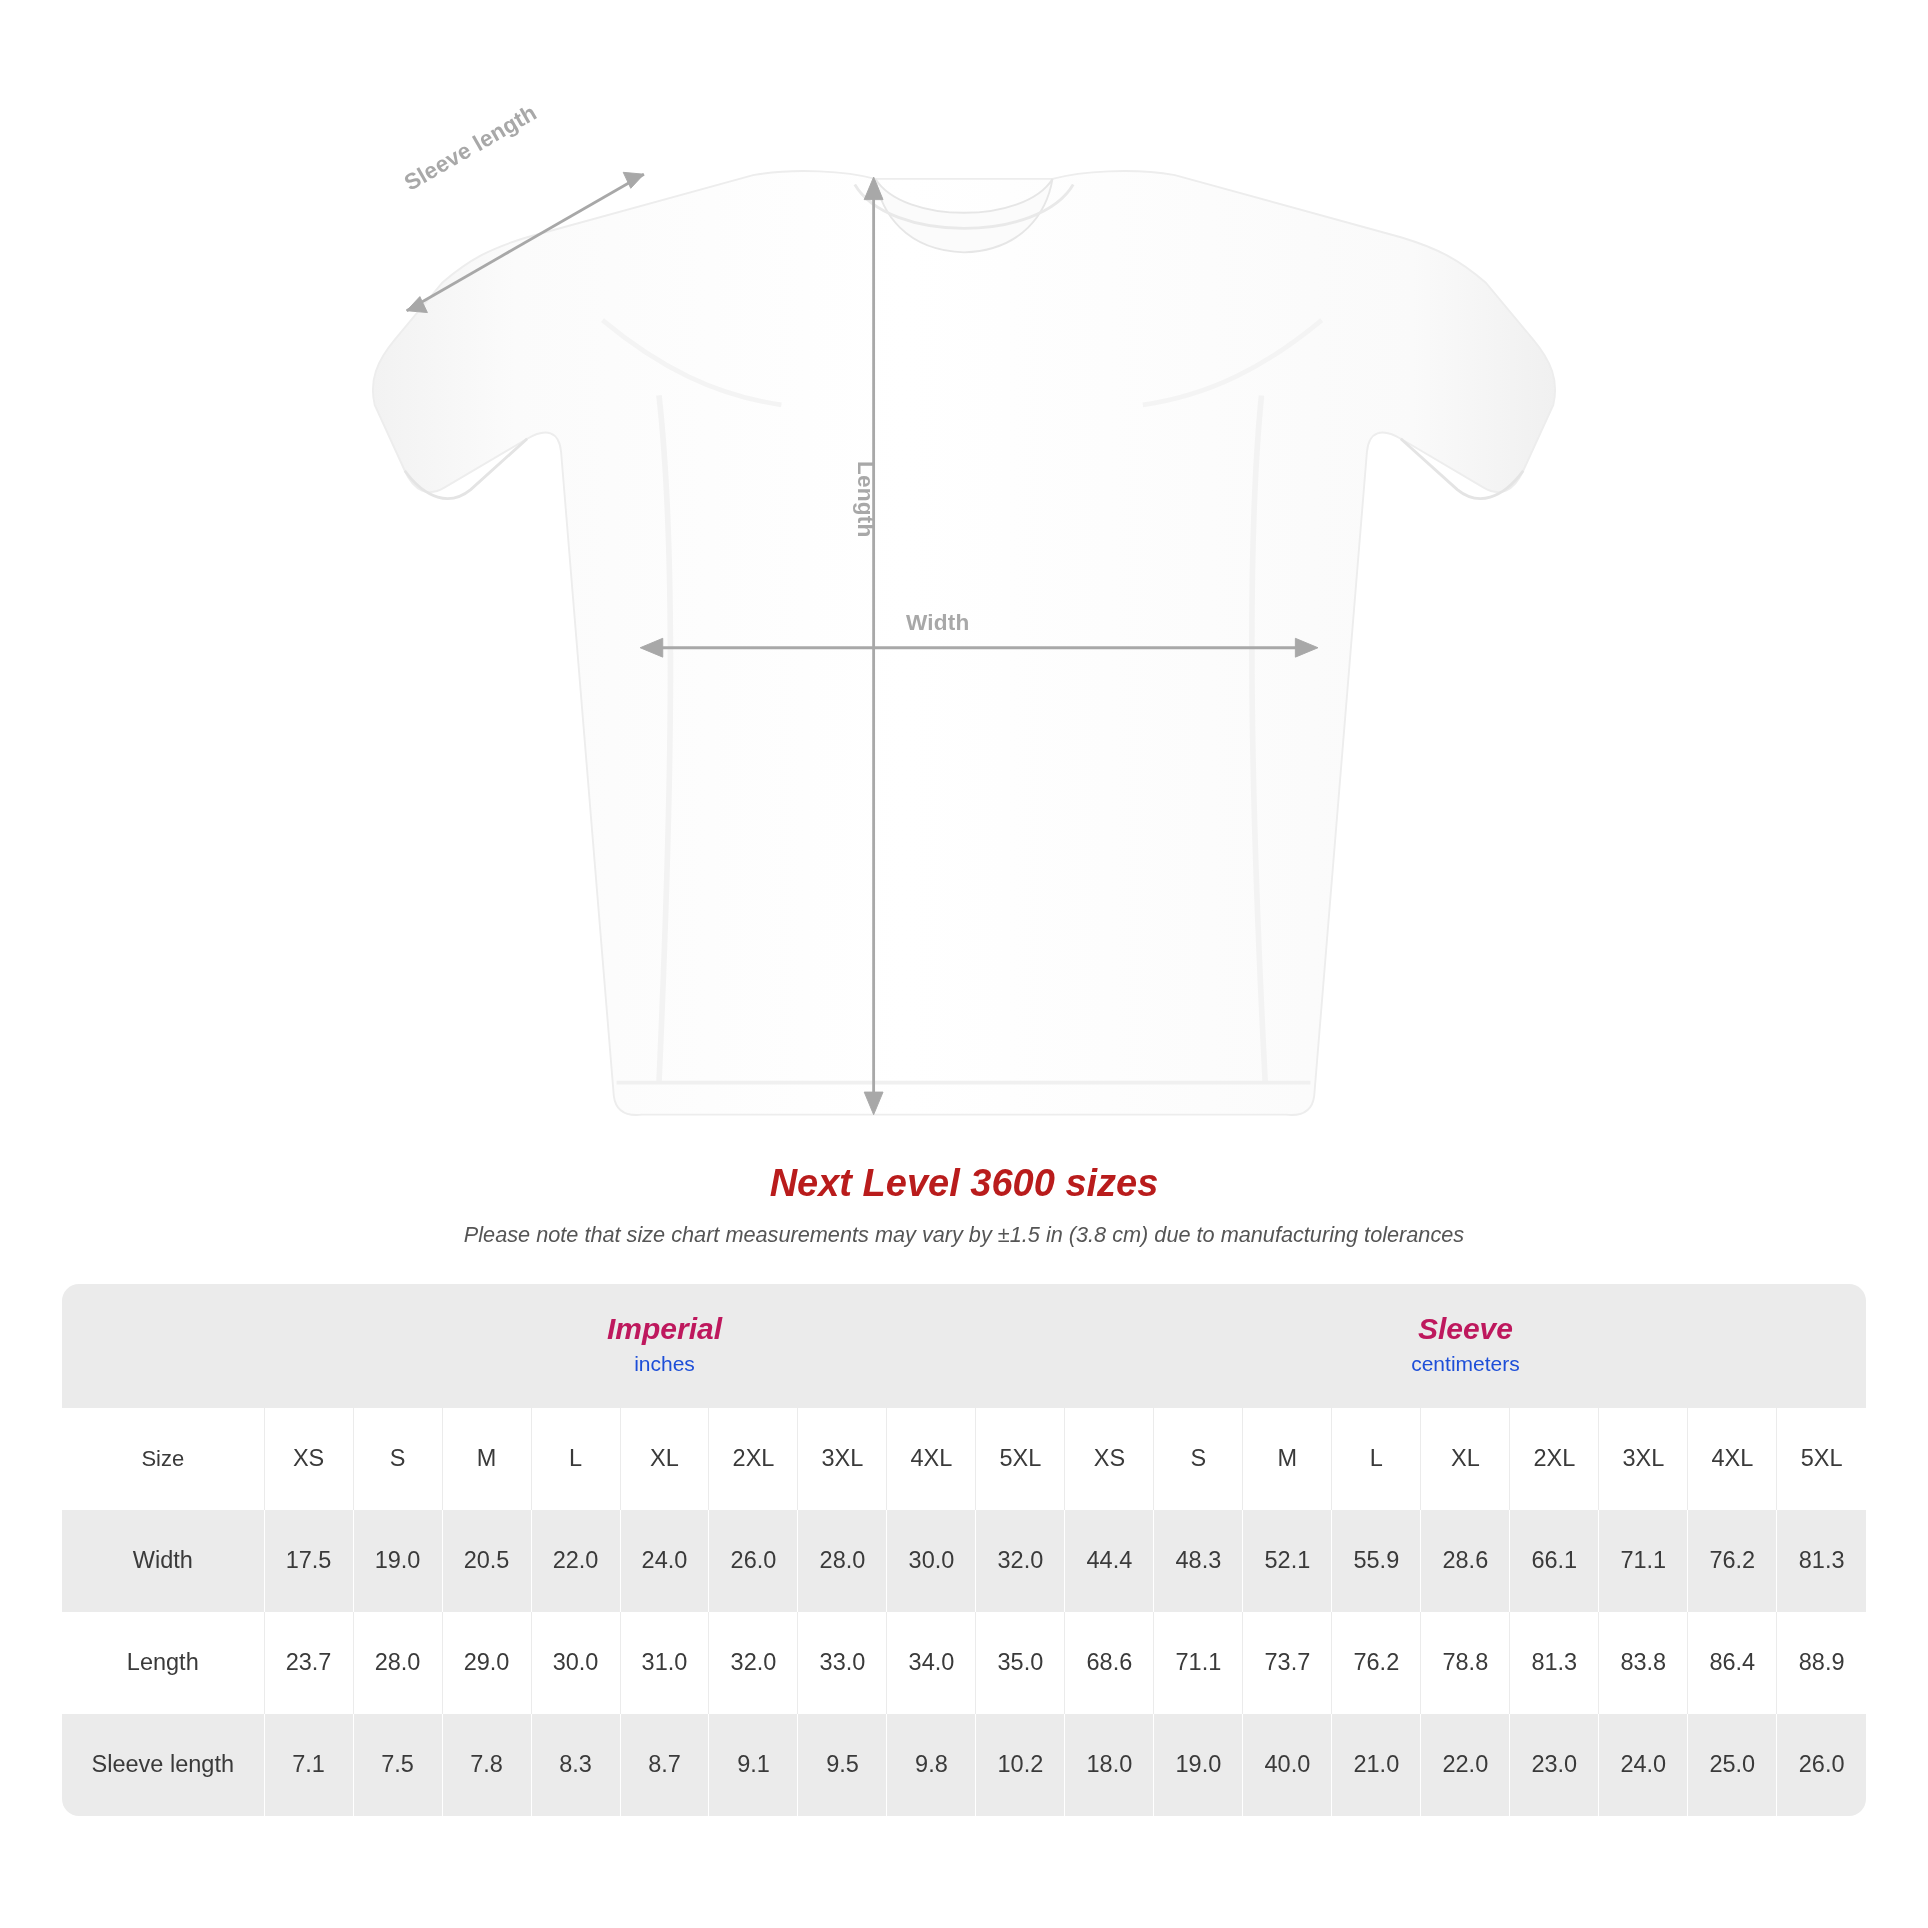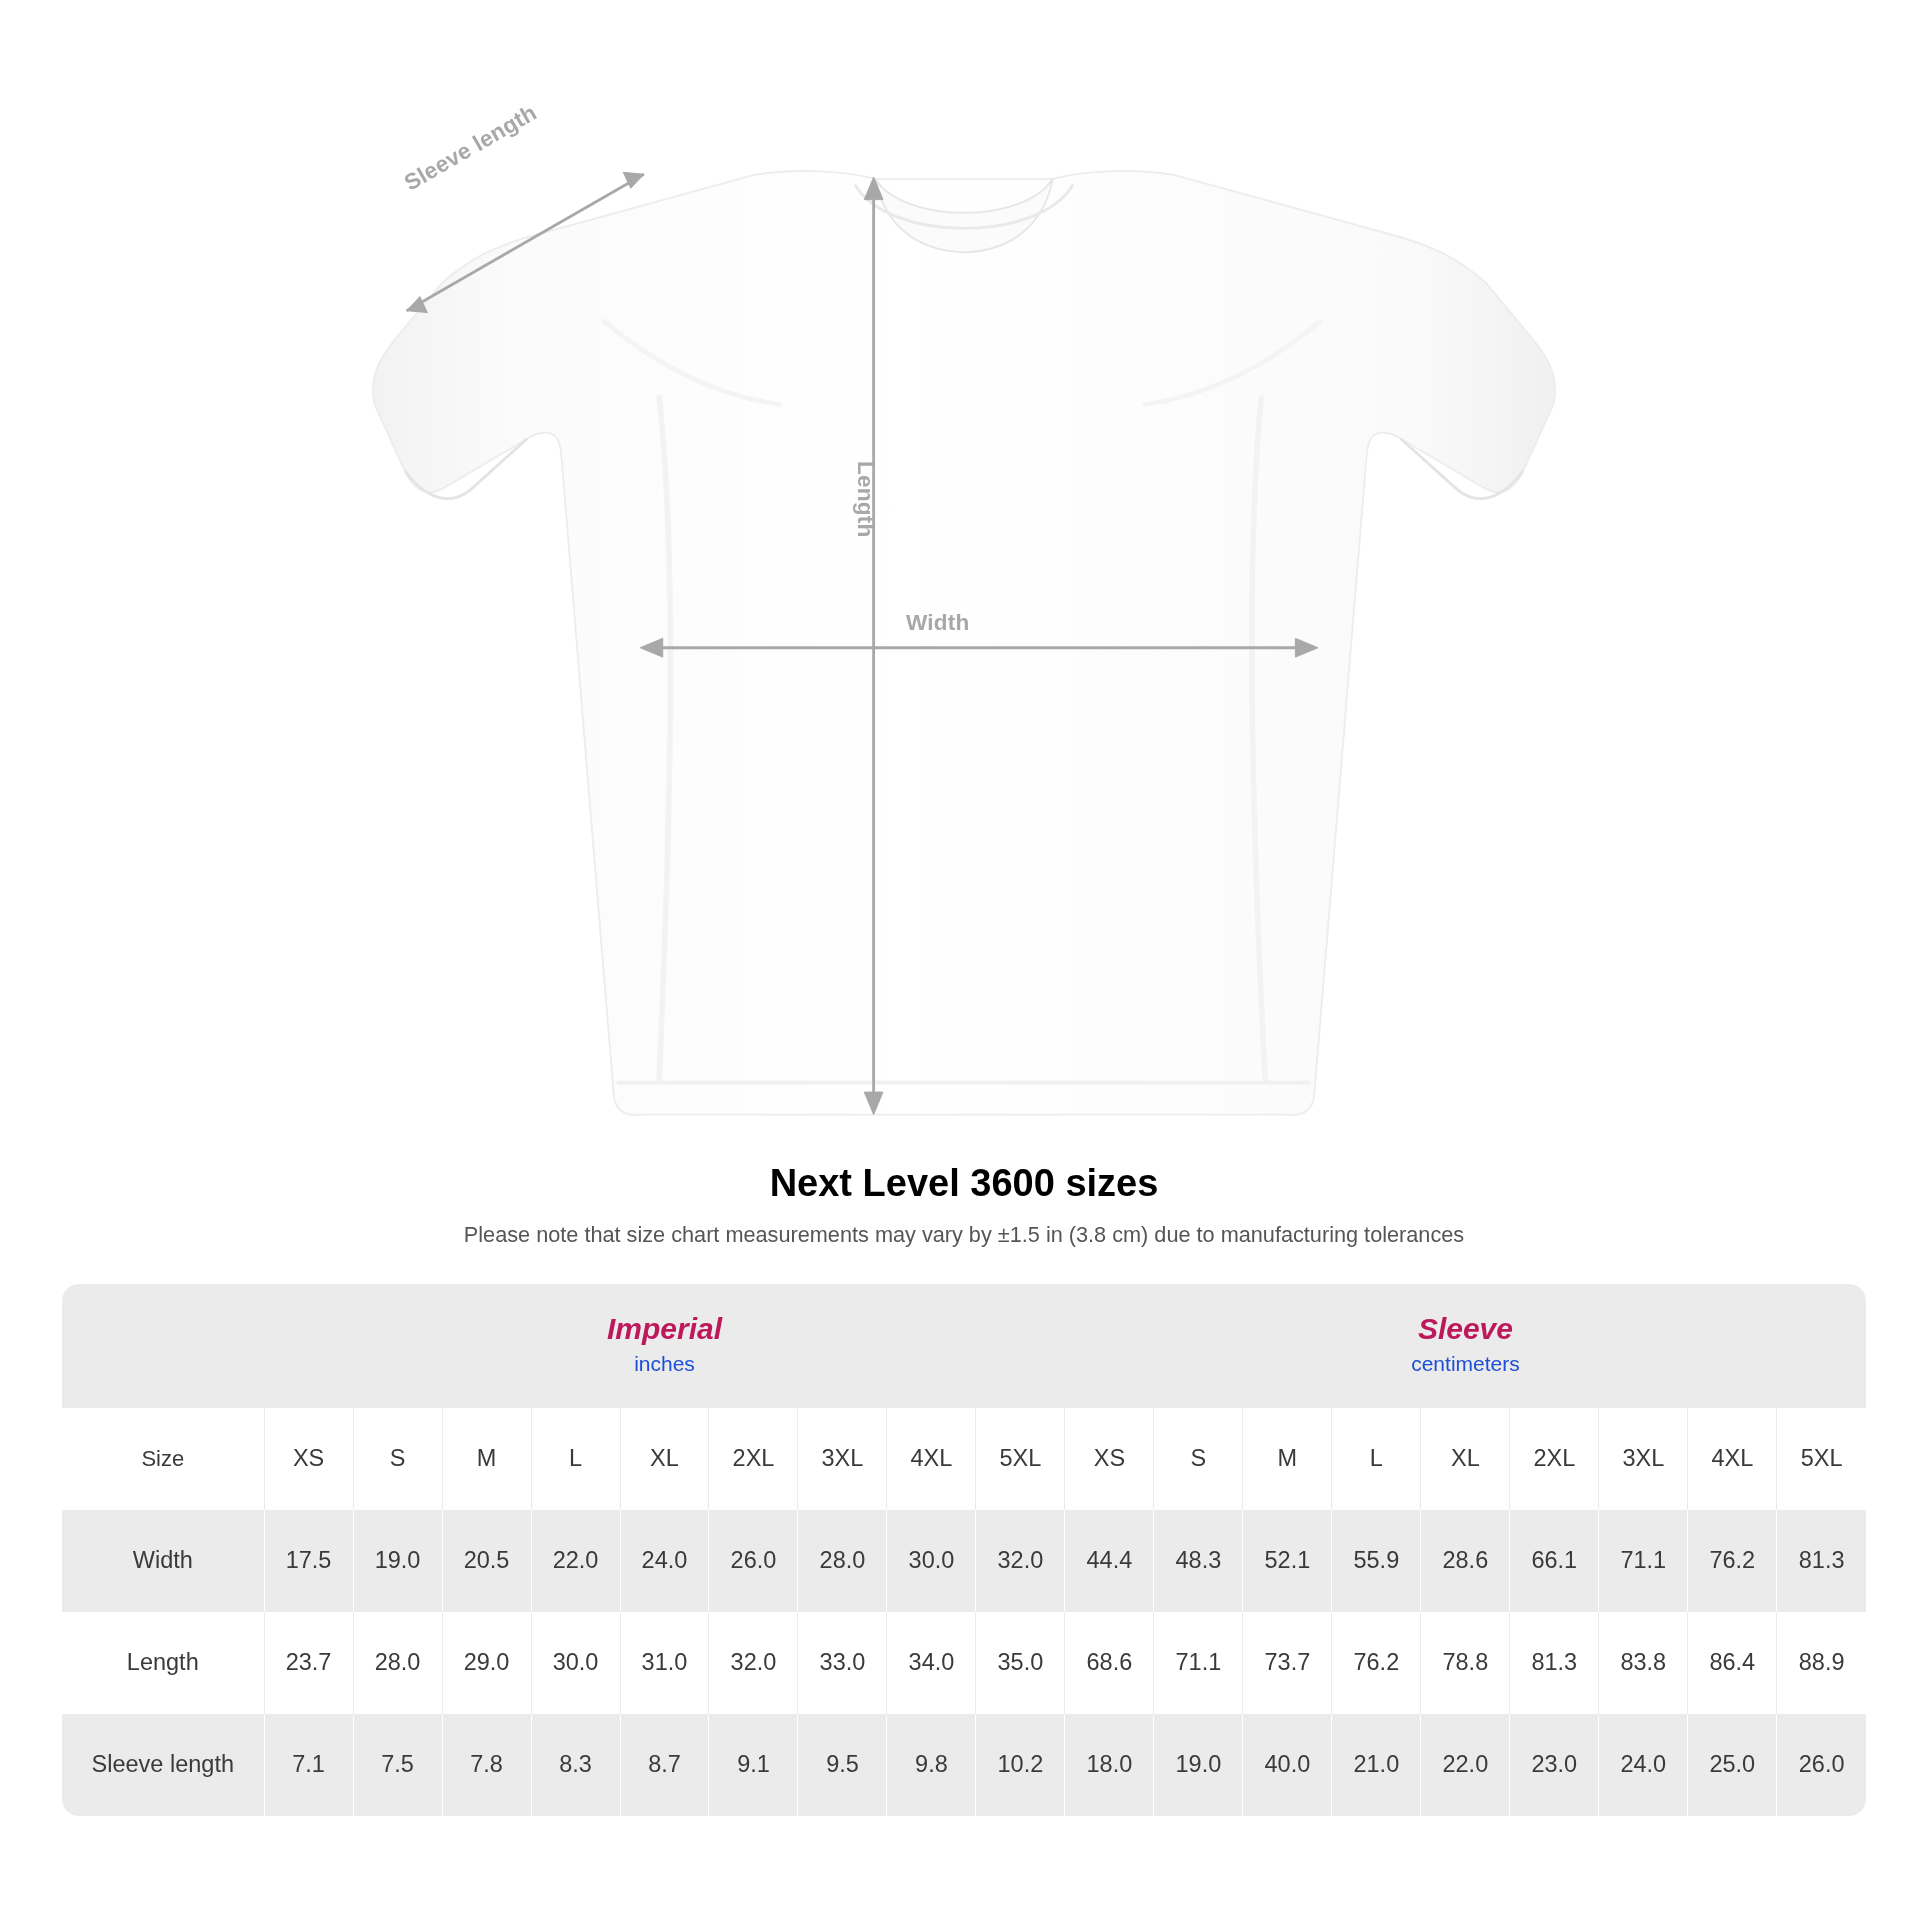--- a/index.html
+++ b/index.html
@@ -57,25 +57,27 @@
   }
 
   
   .title-block {
     text-align: center;
     margin-top: 3.8px;
   }
   .main-title {
     font-size: 38px;
     font-weight: bold;
-    color: #000000;
+    color: #b91c1c;
     margin: 0 0 17px 0;
+    font-style: italic;
   }
   .subtitle {
     font-size: 21.7px;
+    font-style: italic;
     color: #555555;
     margin: 0;
   }
 
   
   .table-wrap {
     margin: 36px 62px 0 62px;
     border-radius: 17px;
     overflow: hidden;
   }

